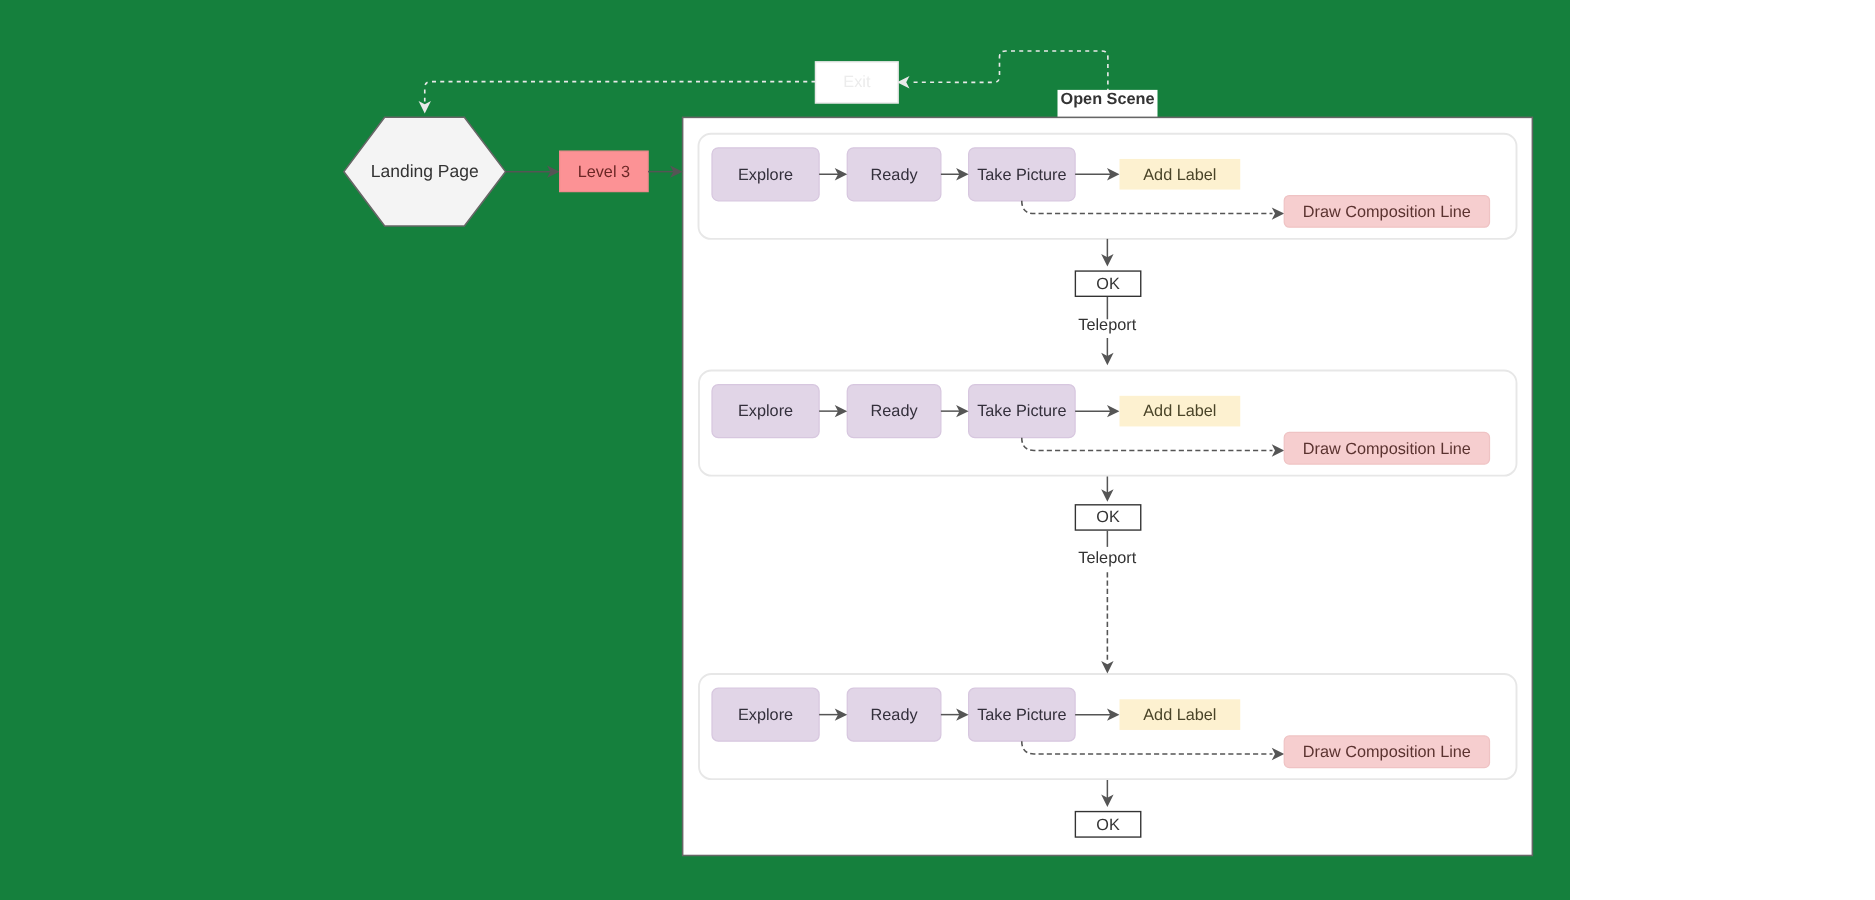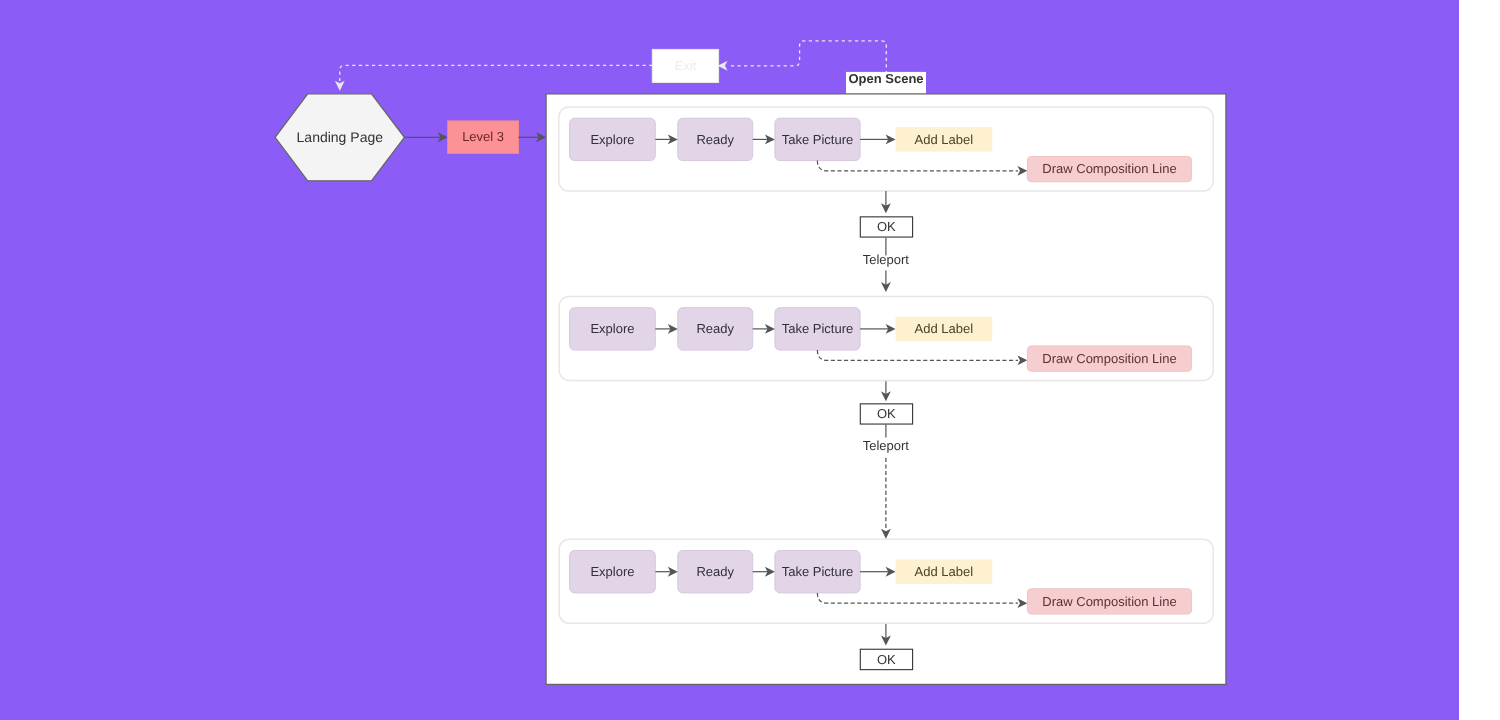--- a/index.html
+++ b/index.html
@@ -1,18 +1,18 @@
 <!DOCTYPE html>
 <html><head>
 <meta charset="utf-8">
 <style>
   html,body{margin:0;padding:0;background:#ffffff;}
   body{width:1500px;height:720px;overflow:hidden;
        font-family:"Liberation Sans",sans-serif;}
-  #stage{position:relative;width:1459px;height:720px;background:#8b5cf6;}
+  #stage{position:relative;width:1256px;height:720px;background:#15803d;}
   svg{display:block;shape-rendering:geometricPrecision;}
   text{font-family:"Liberation Sans",sans-serif;
        -webkit-font-smoothing:antialiased;text-rendering:geometricPrecision;
        dominant-baseline:middle;text-anchor:middle;}
 
   
   .nlabel       {font-size:13px;fill:#333333;}
   .nlabel14     {font-size:14px;fill:#333333;}
   .plabel       {font-size:13px;fill:#332f3b;}
   .ylabel       {font-size:13px;fill:#4a4428;}

